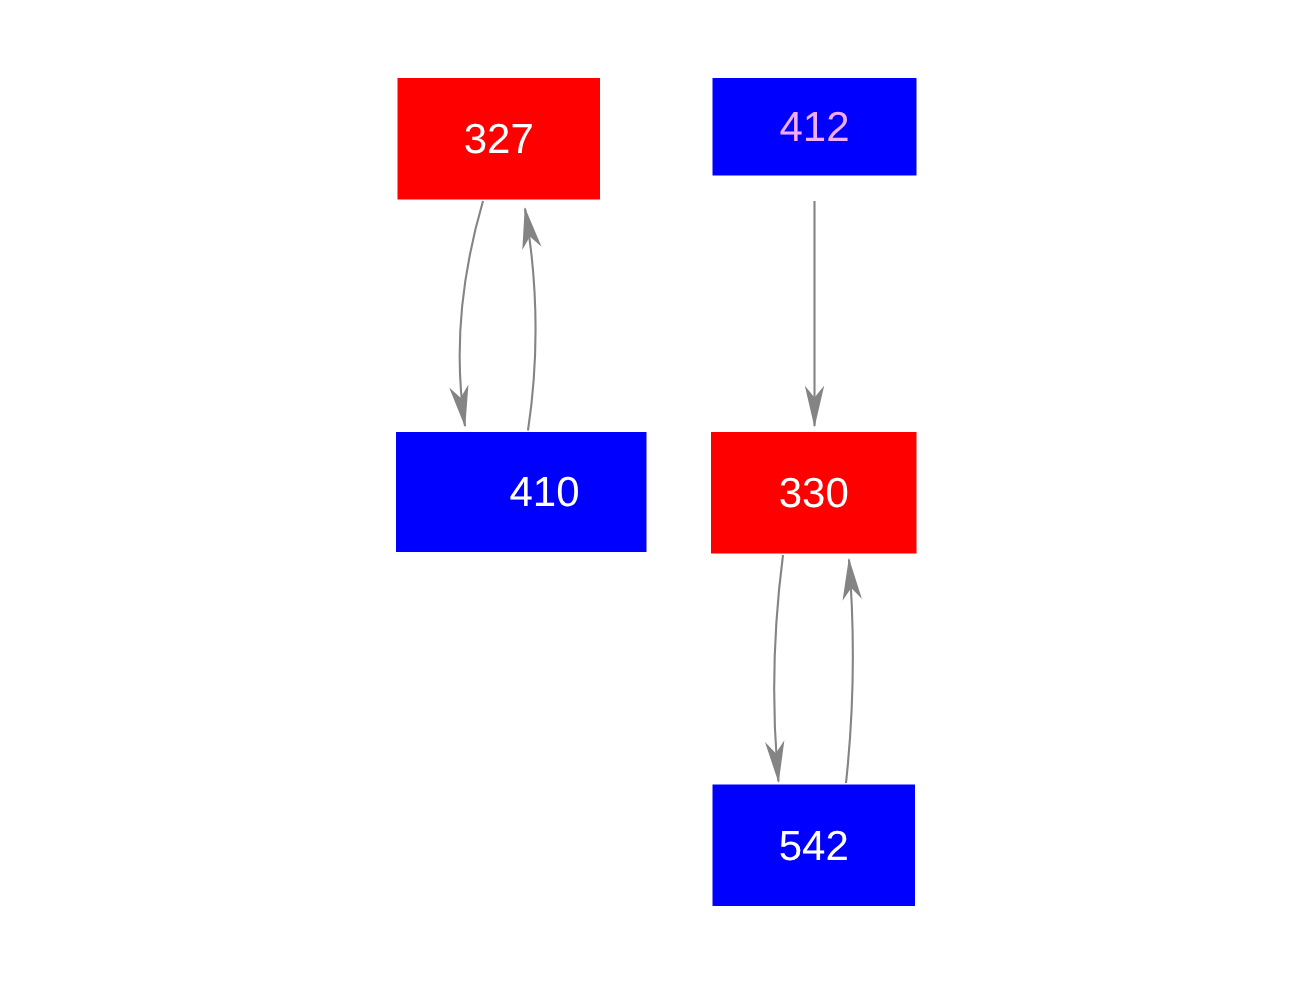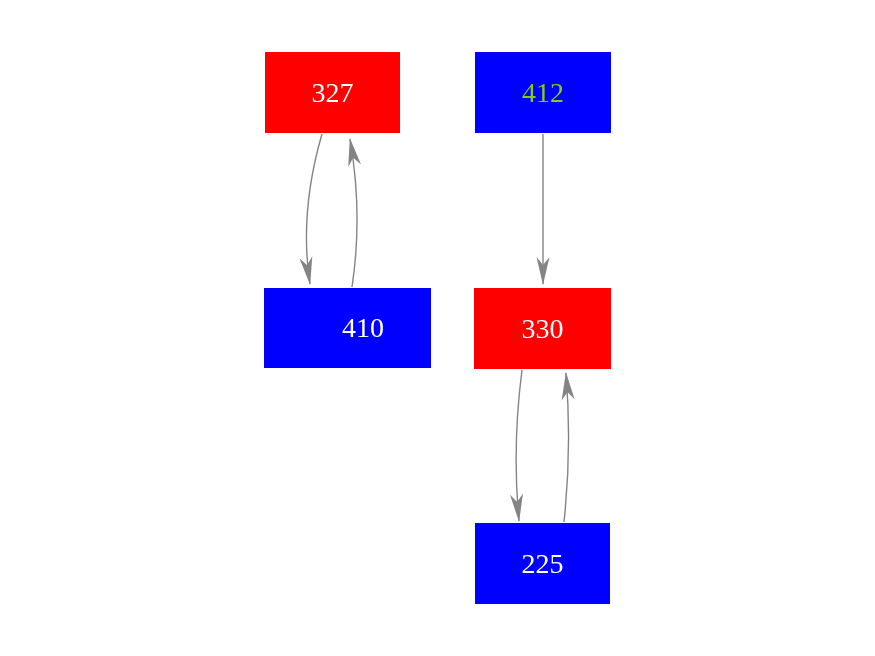--- a/index.html
+++ b/index.html
@@ -6,21 +6,21 @@
     margin: 0;
     padding: 0;
     background: #ffffff;
   }
   .canvas {
     position: relative;
     width: 875px;
     height: 656px;
     background: #ffffff;
     overflow: hidden;
-    font-family: Liberation Serif, serif;
+    font-family: Liberation Sans, sans-serif;
   }
   #edges {
     position: absolute;
     left: 0;
     top: 0;
     width: 875px;
     height: 656px;
     pointer-events: none;
   }
   .node {
@@ -49,26 +49,26 @@
   <path d="M322,134 Q299,213 310,284" fill="none" stroke="#848484" stroke-width="1.4" marker-end="url(#dart)"></path>
       <path d="M352,287 Q363,214 350,139" fill="none" stroke="#848484" stroke-width="1.4" marker-end="url(#dart)"></path>
       <path d="M543,134 Q543,209 543,284" fill="none" stroke="#848484" stroke-width="1.4" marker-end="url(#dart)"></path>
       <path d="M522,370 Q512,447 519,521" fill="none" stroke="#848484" stroke-width="1.4" marker-end="url(#dart)"></path>
       <path d="M564,522 Q572,448 566,373" fill="none" stroke="#848484" stroke-width="1.4" marker-end="url(#dart)"></path>
     </svg>
 
   <div class="node" style="left: 265px; top: 52px; width: 135px; height: 81px; background: rgb(255, 0, 0); color: rgb(255, 255, 255);">
     <span>327</span>
   </div>
-  <div class="node" style="left: 475px; top: 52px; width: 136px; height: 81px; background: rgb(0, 0, 255); color: #84cc16;">
+  <div class="node" style="left: 475px; top: 52px; width: 136px; height: 65px; background: rgb(0, 0, 255); color: #f0abfc;">
     <span>412</span>
   </div>
   <div class="node" style="left: 264px; top: 288px; width: 136px; height: 80px; background: rgb(0, 0, 255); color: rgb(255, 255, 255); padding-left: 31px;">
     <span>410</span>
   </div>
   <div class="node" style="left: 474px; top: 288px; width: 137px; height: 81px; background: rgb(255, 0, 0); color: rgb(255, 255, 255);">
     <span>330</span>
   </div>
   <div class="node" style="left: 475px; top: 523px; width: 135px; height: 81px; background: rgb(0, 0, 255); color: rgb(255, 255, 255);">
-    <span>225</span>
+    <span>542</span>
   </div>
 
 </div>
 
 </body></html>

